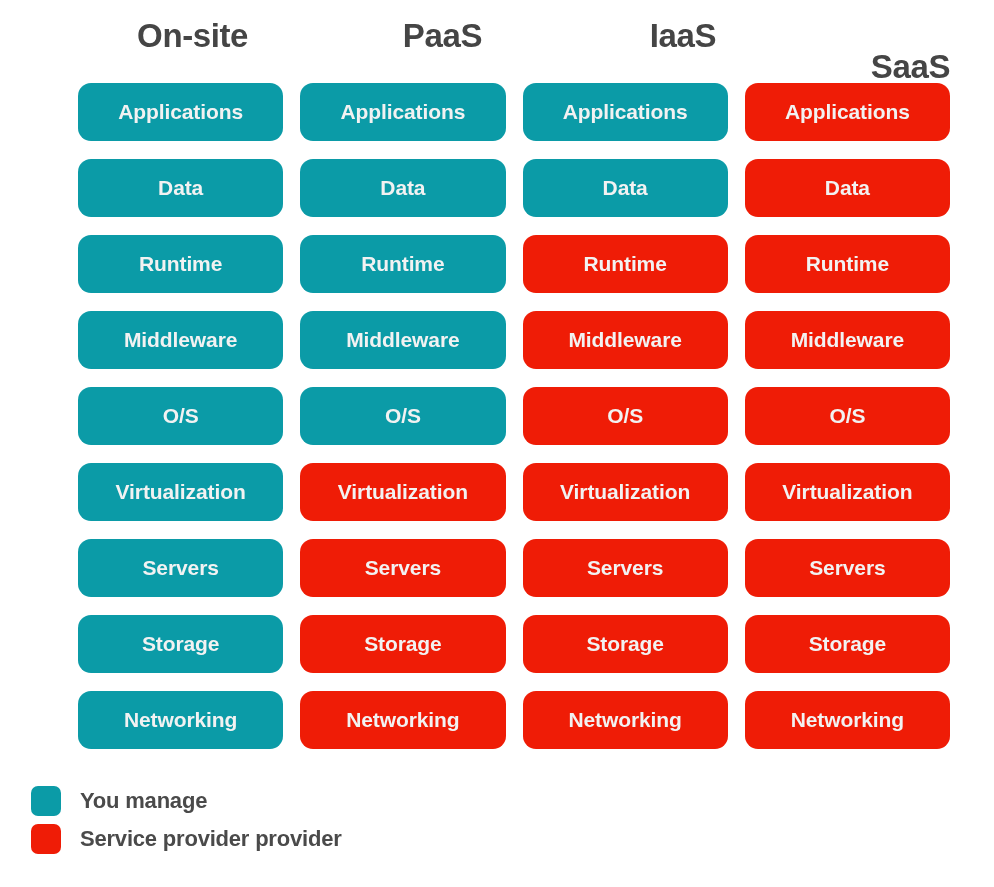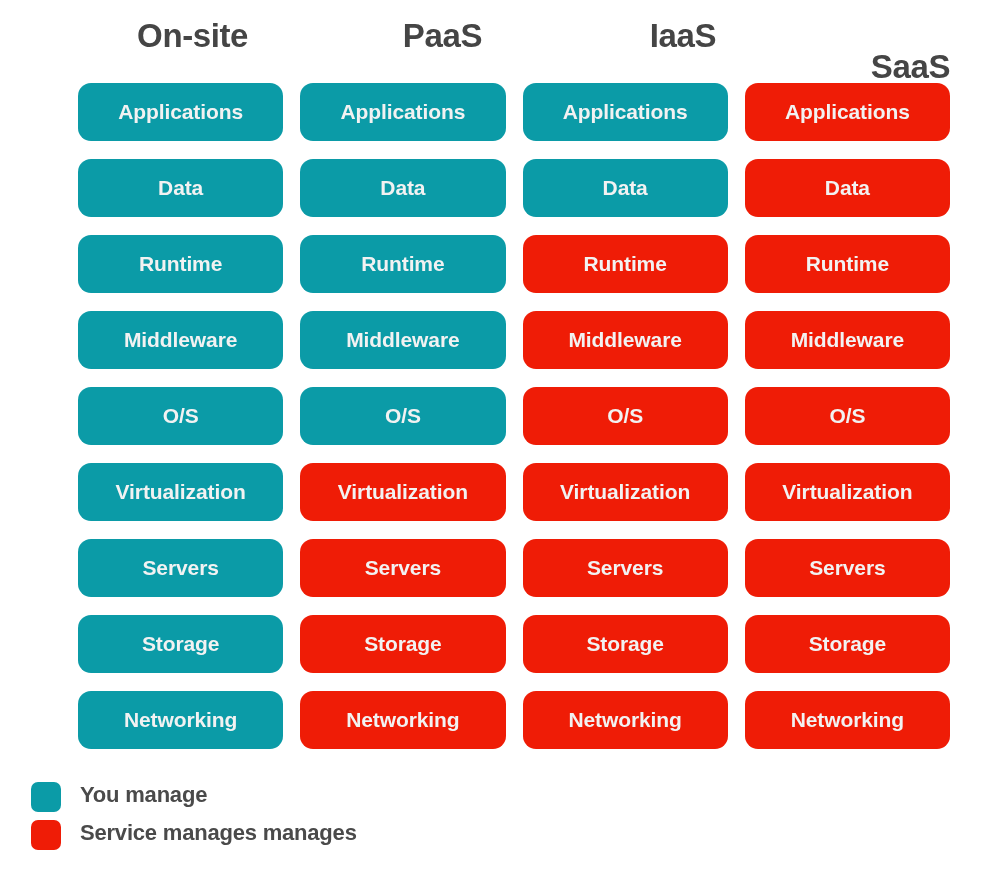--- a/index.html
+++ b/index.html
@@ -81,20 +81,21 @@
 
   
   .legend {
     position: absolute;
     left: 31px;
     top: 782px;
     width: 700px;
   }
   .legend-row {
     display: flex;
+    align-items: center;
     height: 38px;
   }
   .legend-swatch {
     width: 30px;
     height: 30px;
     border-radius: 7px;
     flex: 0 0 auto;
   }
   .legend-swatch.customer { background: #0b9ba7; }
   .legend-swatch.provider { background: #ef1c06; }
@@ -176,17 +177,17 @@
       </div>
     </div>
 
   <div class="legend">
       <div class="legend-row">
         <span class="legend-swatch customer"></span>
         <span class="legend-label">You manage</span>
       </div>
       <div class="legend-row">
         <span class="legend-swatch provider"></span>
-        <span class="legend-label">Service manages manages</span>
+        <span class="legend-label">Service provider provider</span>
       </div>
     </div>
 
 </div>
 
 </body></html>

